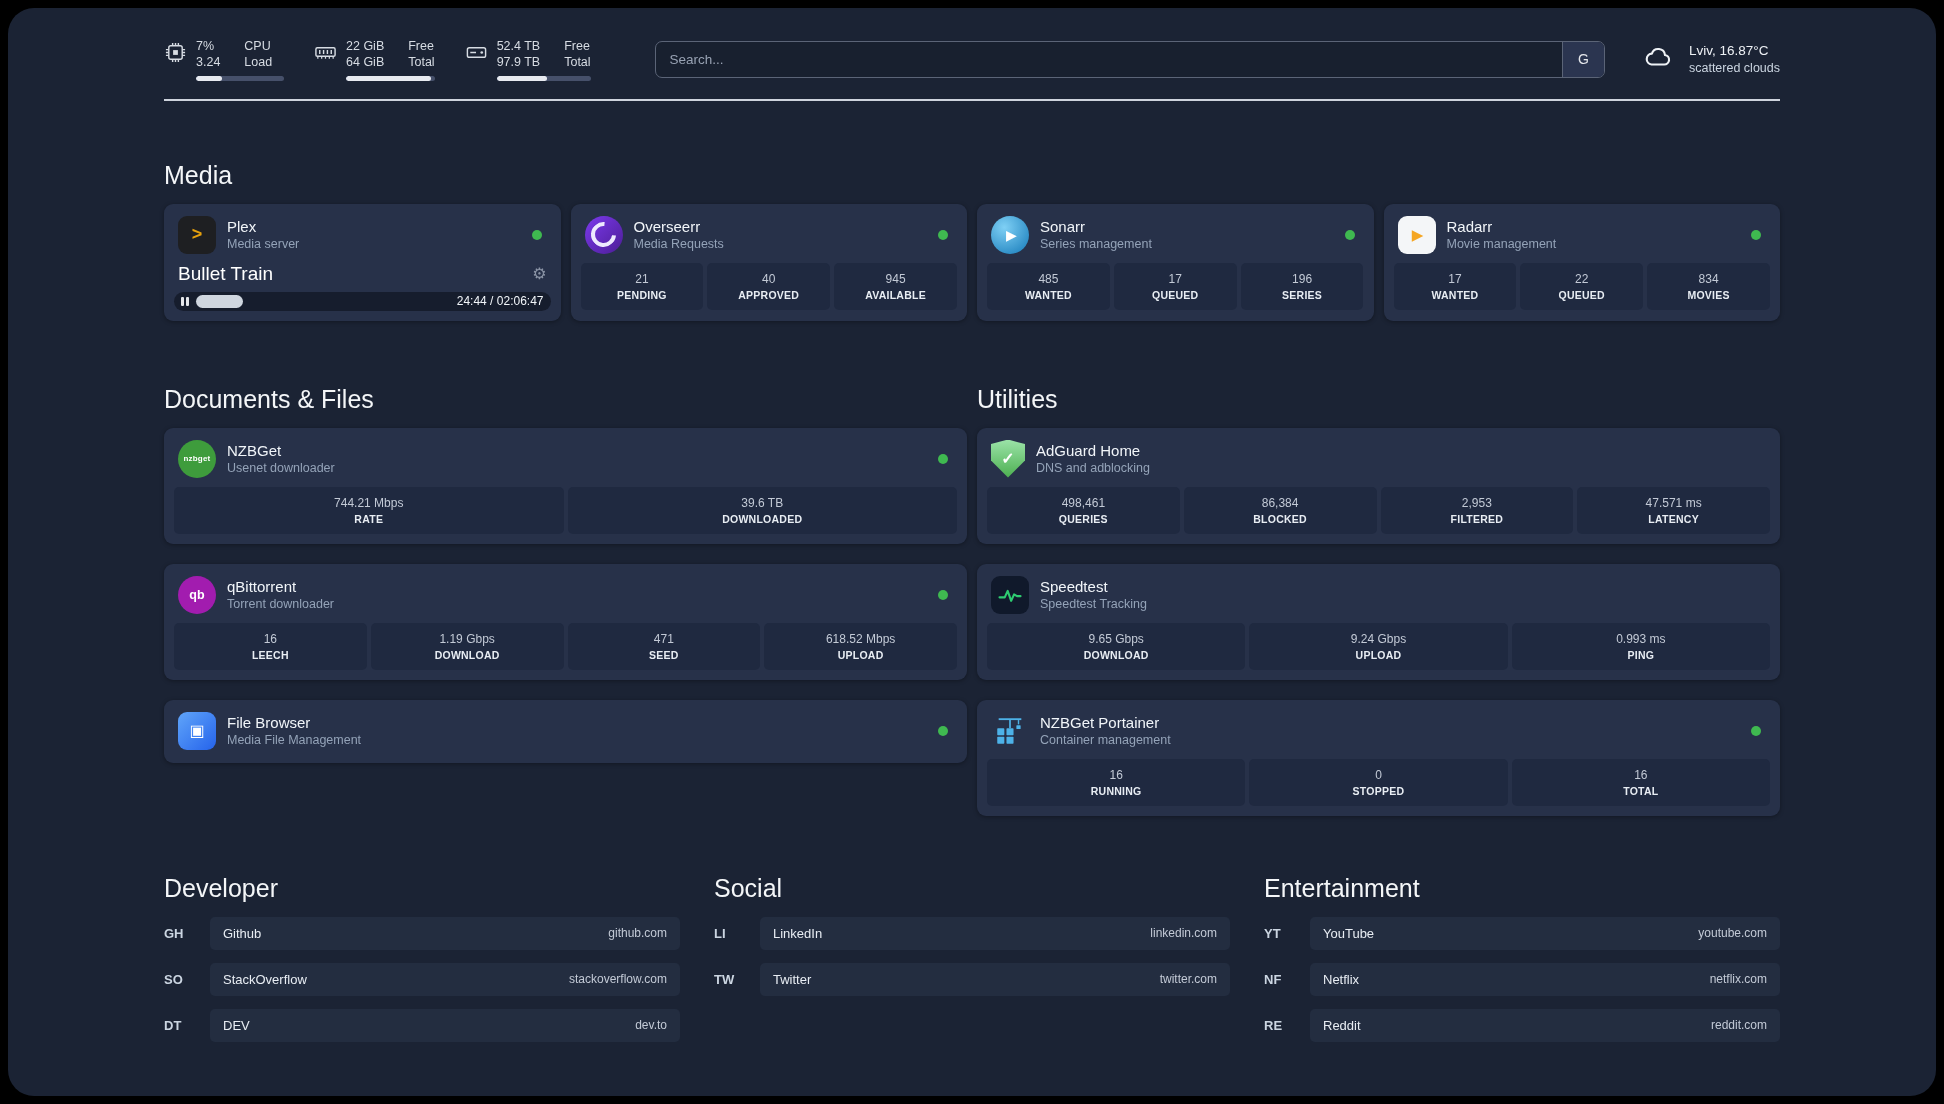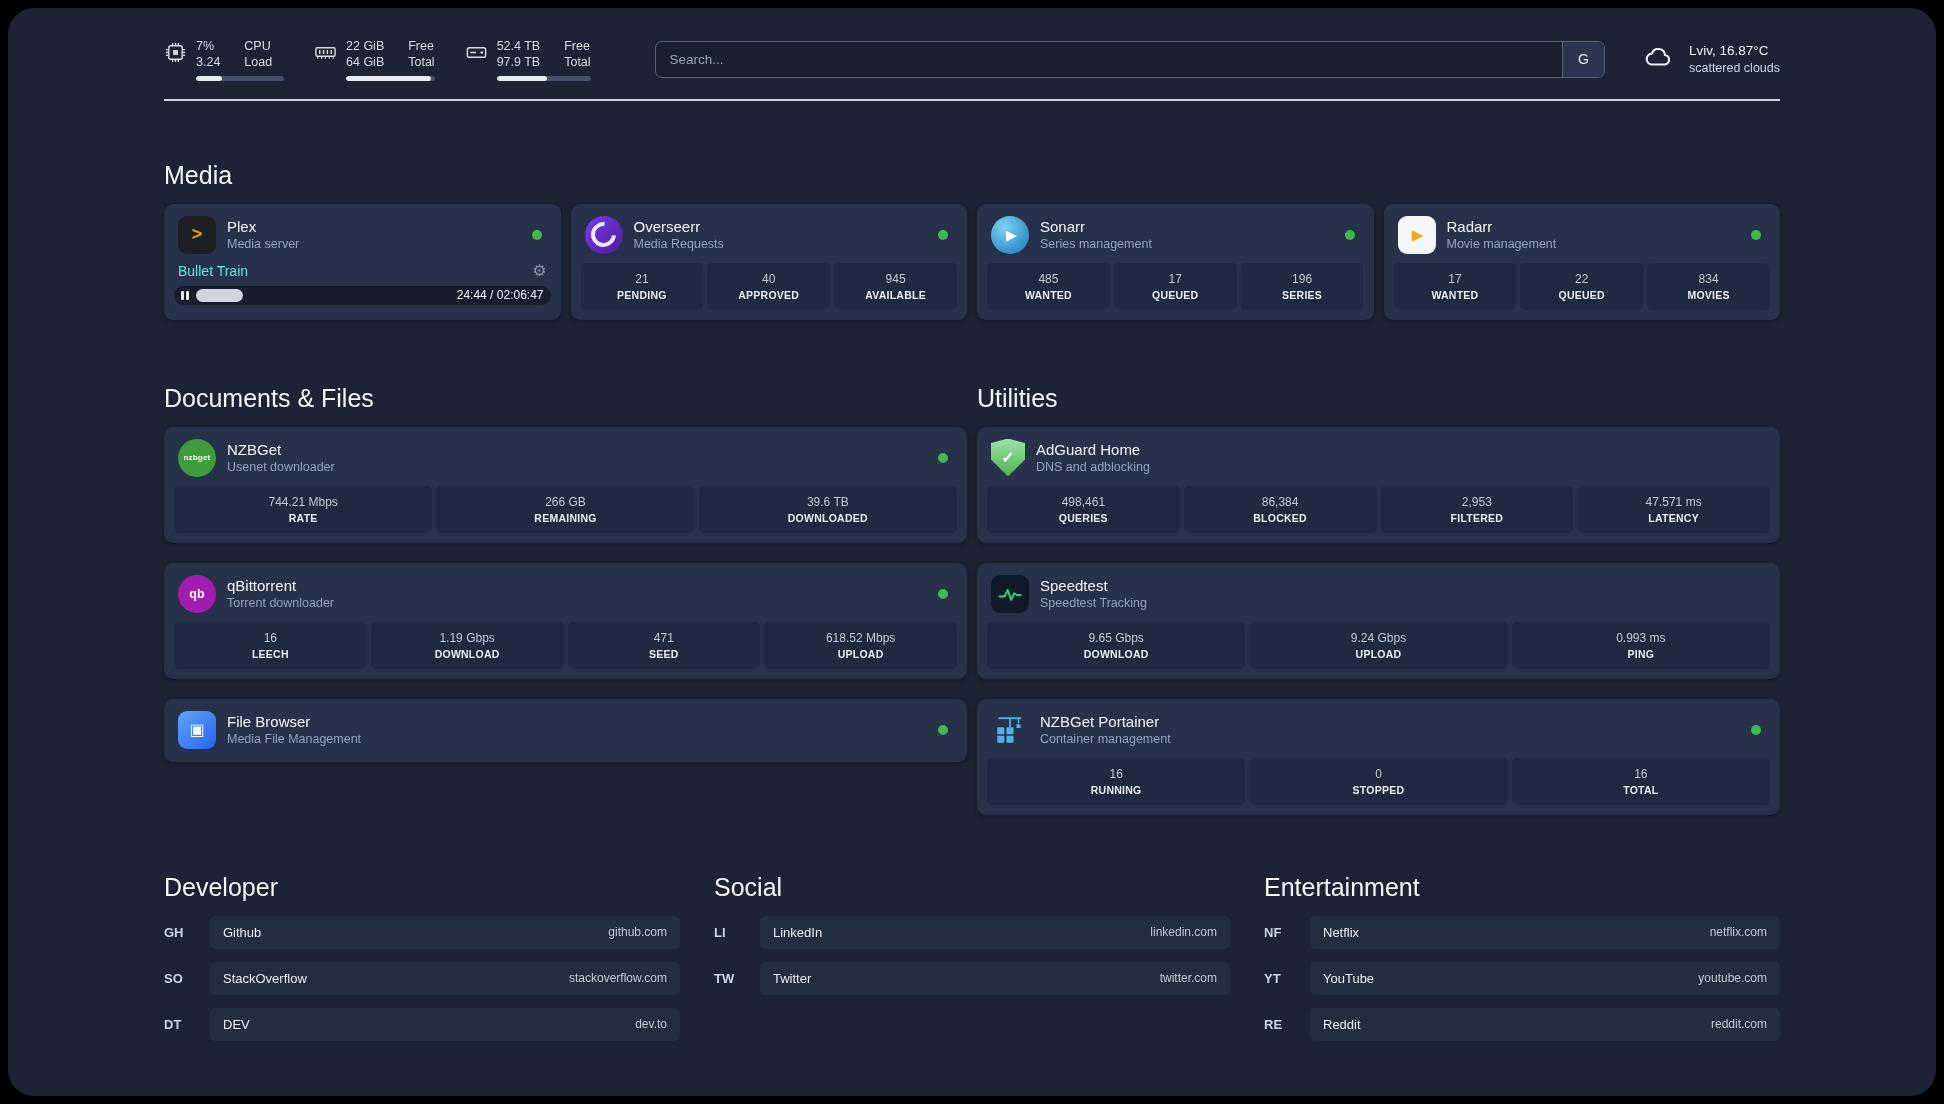--- a/index.html
+++ b/index.html
@@ -51,21 +51,21 @@
   .app-desc { font-size:12.5px; color:#94a3b8; margin-top:2px; }
   .dot { width:10px; height:10px; border-radius:50%; background:#3fb950; margin-left:auto; margin-right:5px; flex:none; }
 
   .stats { display:flex; gap:4px; }
   .stat { flex:1; background:#1f2940; border-radius:5px; height:47px; display:flex; flex-direction:column; align-items:center; justify-content:center; gap:3px; }
   .stat-value { font-size:12px; color:#c3cad6; }
   .stat-label { font-size:10.5px; font-weight:700; color:#e8edf3; letter-spacing:.25px; }
 
   
   .player-top { display:flex; align-items:center; padding:0 4px 7px; }
-  .track-title { font-size:14px; color:#5eead4; }
+  .track-title { font-size:19px; color:#ffffff; }
   .gear { margin-left:auto; color:#8a93a5; font-size:16px; cursor:pointer; line-height:1; }
   .player-bar { position:relative; height:19px; background:rgba(9,13,21,.55); border-radius:10px; display:flex; align-items:center; padding:0 7px; cursor:pointer; }
   .pause { display:flex; gap:2.5px; margin-right:7px; cursor:pointer; }
   .pause i { width:2.5px; height:9px; background:#e5e7eb; border-radius:1px; display:block; }
   .ptrack { flex:1; height:13px; position:relative; }
   .pfill { position:absolute; left:0; top:0; bottom:0; background:#cfd6df; border-radius:7px; }
   .ptime { margin-left:10px; font-size:12px; color:#f1f5f9; white-space:nowrap; }
 
   
   .icon-plex { background:#1e1f22; border-radius:9px; color:#e5a00d; font-weight:700; font-size:18px; }
@@ -315,24 +315,20 @@
               <div class="app-text">
                 <div class="app-name">NZBGet</div>
                 <div class="app-desc">Usenet downloader</div>
               </div>
               <span class="dot"></span>
             </div>
             <div class="stats">
               <div class="stat">
                 <div class="stat-value">744.21 Mbps</div>
                 <div class="stat-label">RATE</div>
-              </div>
-              <div class="stat">
-                <div class="stat-value">266 GB</div>
-                <div class="stat-label">REMAINING</div>
               </div>
               <div class="stat">
                 <div class="stat-value">39.6 TB</div>
                 <div class="stat-label">DOWNLOADED</div>
               </div>
             </div>
           </div>
 
           <div class="card">
             <div class="card-head">
@@ -518,34 +514,34 @@
           <span class="bm-pill">
             <span class="bm-name">Twitter</span>
             <span class="bm-domain">twitter.com</span>
           </span>
         </div>
       </section>
 
       <section>
         <h2 class="section-title">Entertainment</h2>
         <div class="bm-row">
+          <span class="bm-abbr">YT</span>
+          <span class="bm-pill">
+            <span class="bm-name">YouTube</span>
+            <span class="bm-domain">youtube.com</span>
+          </span>
+        </div>
+        <div class="bm-row">
           <span class="bm-abbr">NF</span>
           <span class="bm-pill">
             <span class="bm-name">Netflix</span>
             <span class="bm-domain">netflix.com</span>
           </span>
         </div>
         <div class="bm-row">
-          <span class="bm-abbr">YT</span>
-          <span class="bm-pill">
-            <span class="bm-name">YouTube</span>
-            <span class="bm-domain">youtube.com</span>
-          </span>
-        </div>
-        <div class="bm-row">
           <span class="bm-abbr">RE</span>
           <span class="bm-pill">
             <span class="bm-name">Reddit</span>
             <span class="bm-domain">reddit.com</span>
           </span>
         </div>
       </section>
 
     </div>
 

